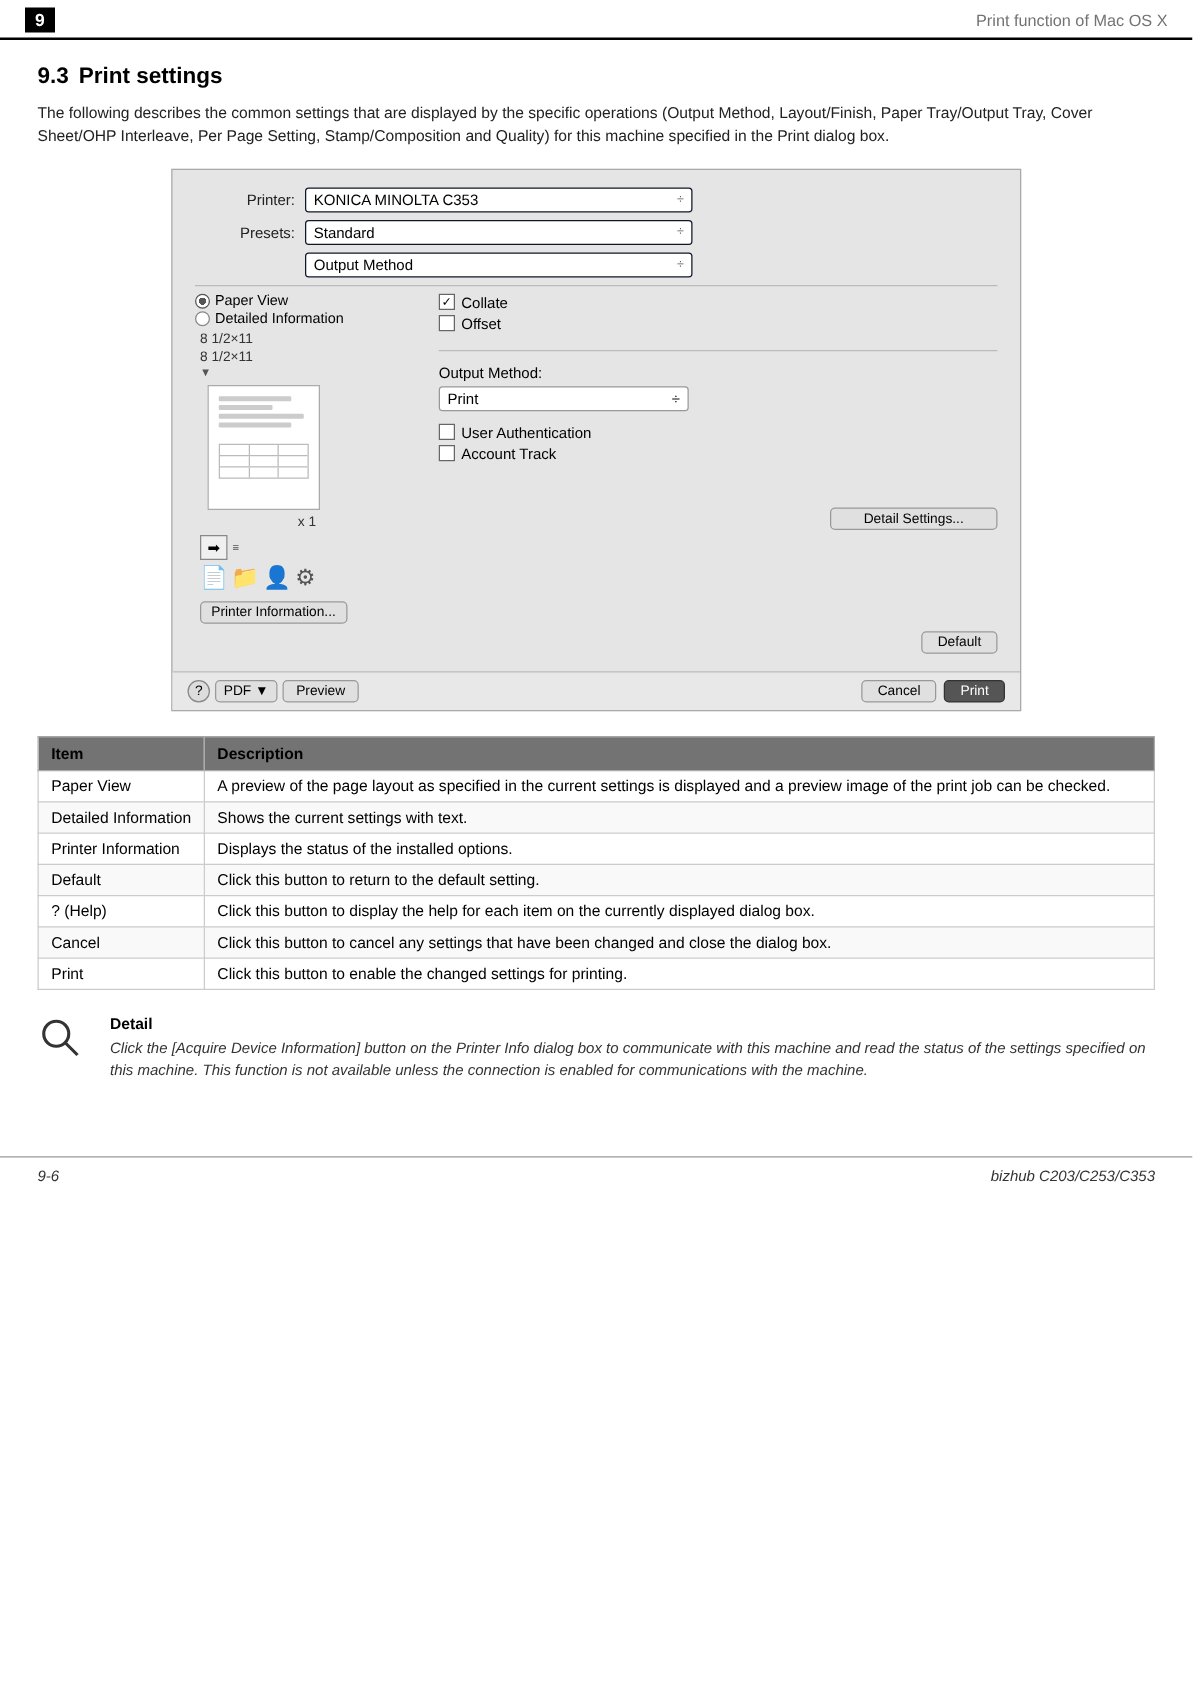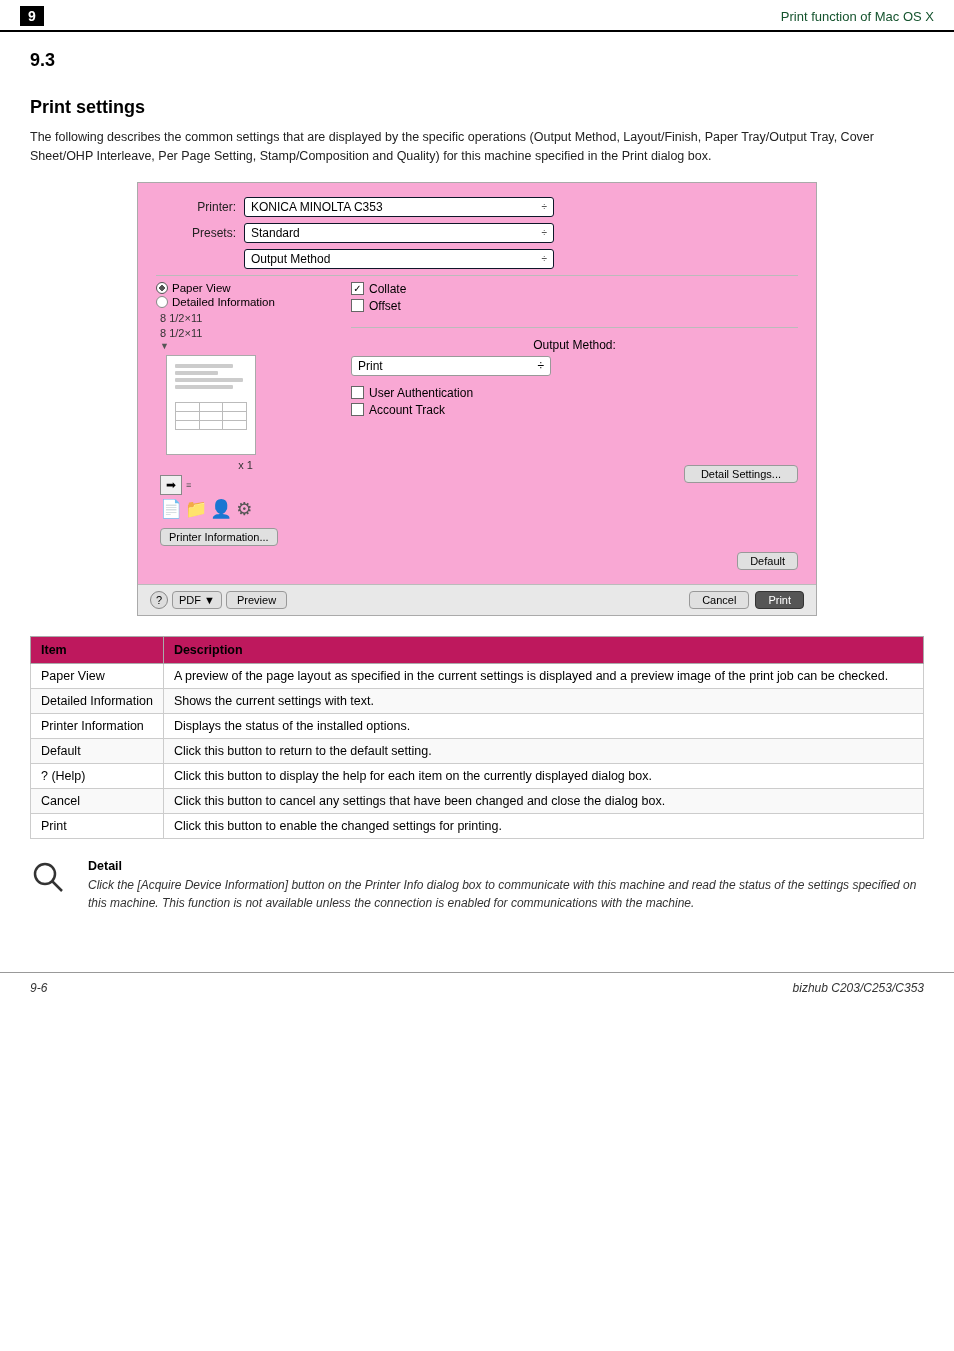--- a/index.html
+++ b/index.html
@@ -24,35 +24,34 @@
     }
     .page-header-num {
       background: #000;
       color: #fff;
       font-weight: bold;
       font-size: 14px;
       padding: 2px 8px;
     }
     .page-header-title {
       font-size: 13px;
-      color: #14532d;
+      color: #737373;
     }
 
     
     .main-content {
       padding: 18px 30px 20px 30px;
     }
 
     
     .section-heading {
       display: flex;
       align-items: flex-start;
-      gap: 26px;
+      gap: 8px;
       margin-bottom: 10px;
-      flex-direction: column;
     }
     .section-num {
       font-size: 18px;
       font-weight: bold;
     }
     .section-title {
       font-size: 18px;
       font-weight: bold;
     }
 
@@ -60,21 +59,21 @@
     .intro-para {
       font-size: 12.5px;
       line-height: 1.5;
       margin-bottom: 16px;
       color: #222;
     }
 
     
     .dialog-container {
       border: 1px solid #aaa;
-      background: #f9a8d4;
+      background: #e5e5e5;
       margin: 0 auto 20px auto;
       padding: 0;
       width: 680px;
     }
 
     .dialog-inner {
       padding: 14px 18px 12px 18px;
     }
 
     
@@ -276,21 +275,20 @@
       flex-shrink: 0;
     }
     .checkbox-box.checked {
       background: #fff;
     }
 
     .output-method-section {
       margin-top: 14px;
       border-top: 1px solid #bbb;
       padding-top: 10px;
-      text-align: center;
     }
 
     .output-method-label {
       font-size: 12px;
       margin-bottom: 4px;
     }
 
     .output-method-select {
       display: flex;
       align-items: center;
@@ -306,23 +304,23 @@
 
     .auth-section {
       margin-top: 8px;
     }
 
     .detail-settings-btn {
       background: #e0e0e0;
       border: 1px solid #999;
       border-radius: 4px;
       font-size: 11px;
-      padding: 2px 16px;
-      cursor: pointer;
-      margin-top: 42px;
+      padding: 2px 26px;
+      cursor: pointer;
+      margin-top: 30px;
     }
     .default-btn {
       background: #e0e0e0;
       border: 1px solid #999;
       border-radius: 4px;
       font-size: 11px;
       padding: 2px 12px;
       cursor: pointer;
     }
 
@@ -393,21 +391,21 @@
     }
 
     
     .info-table {
       width: 100%;
       border-collapse: collapse;
       margin-bottom: 20px;
       font-size: 12.5px;
     }
     .info-table th {
-      background: #be185d;
+      background: #737373;
       border: 1px solid #aaa;
       padding: 6px 10px;
       text-align: left;
       font-weight: bold;
     }
     .info-table td {
       border: 1px solid #ccc;
       padding: 5px 10px;
       vertical-align: top;
     }

